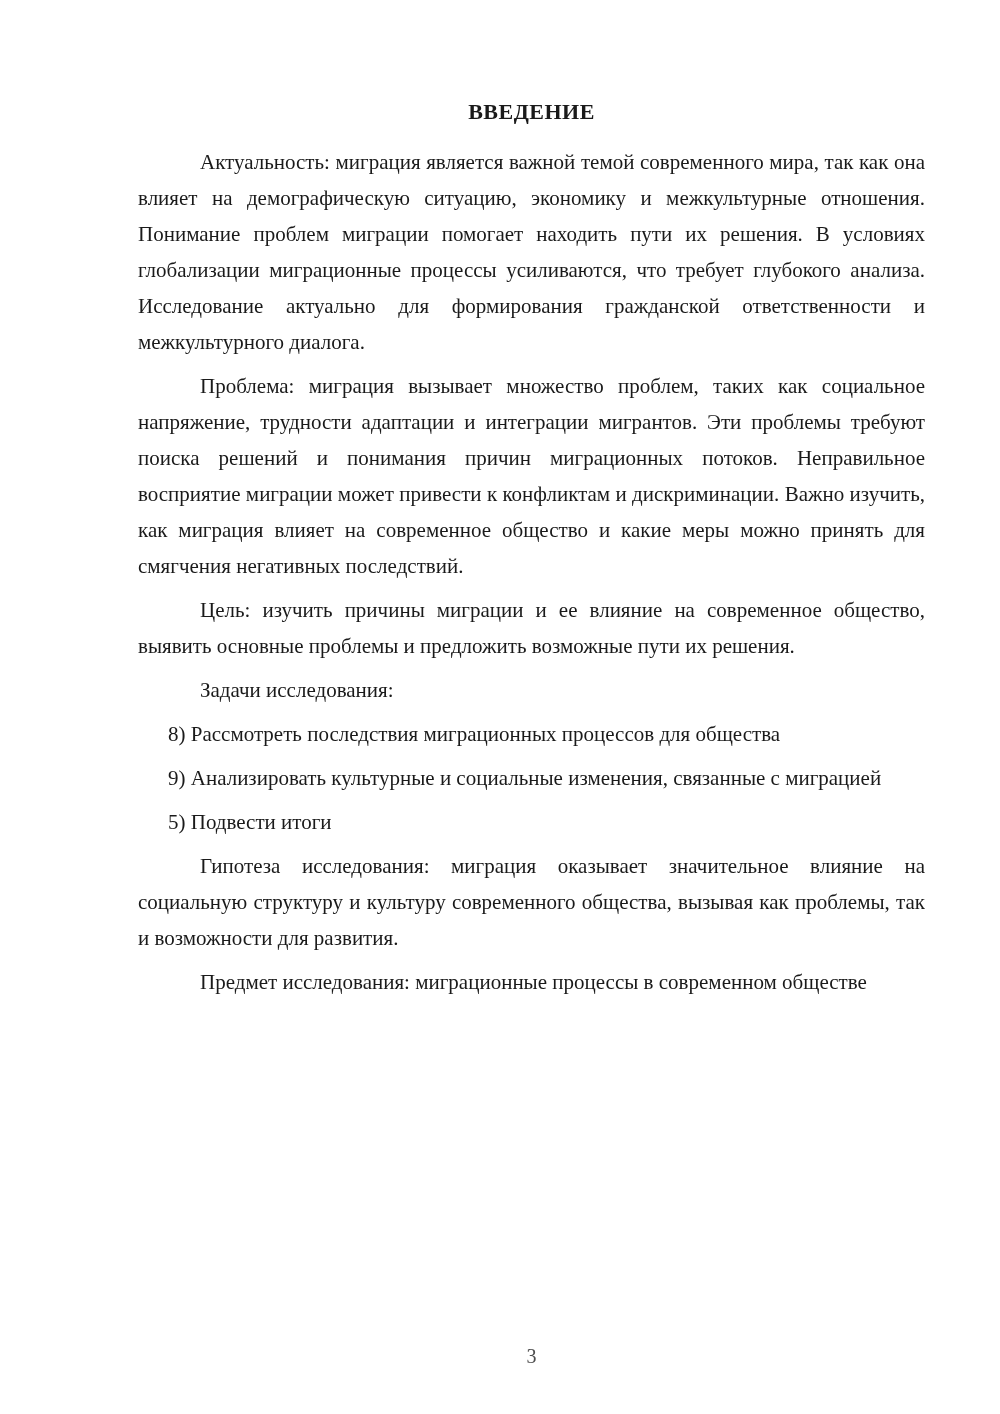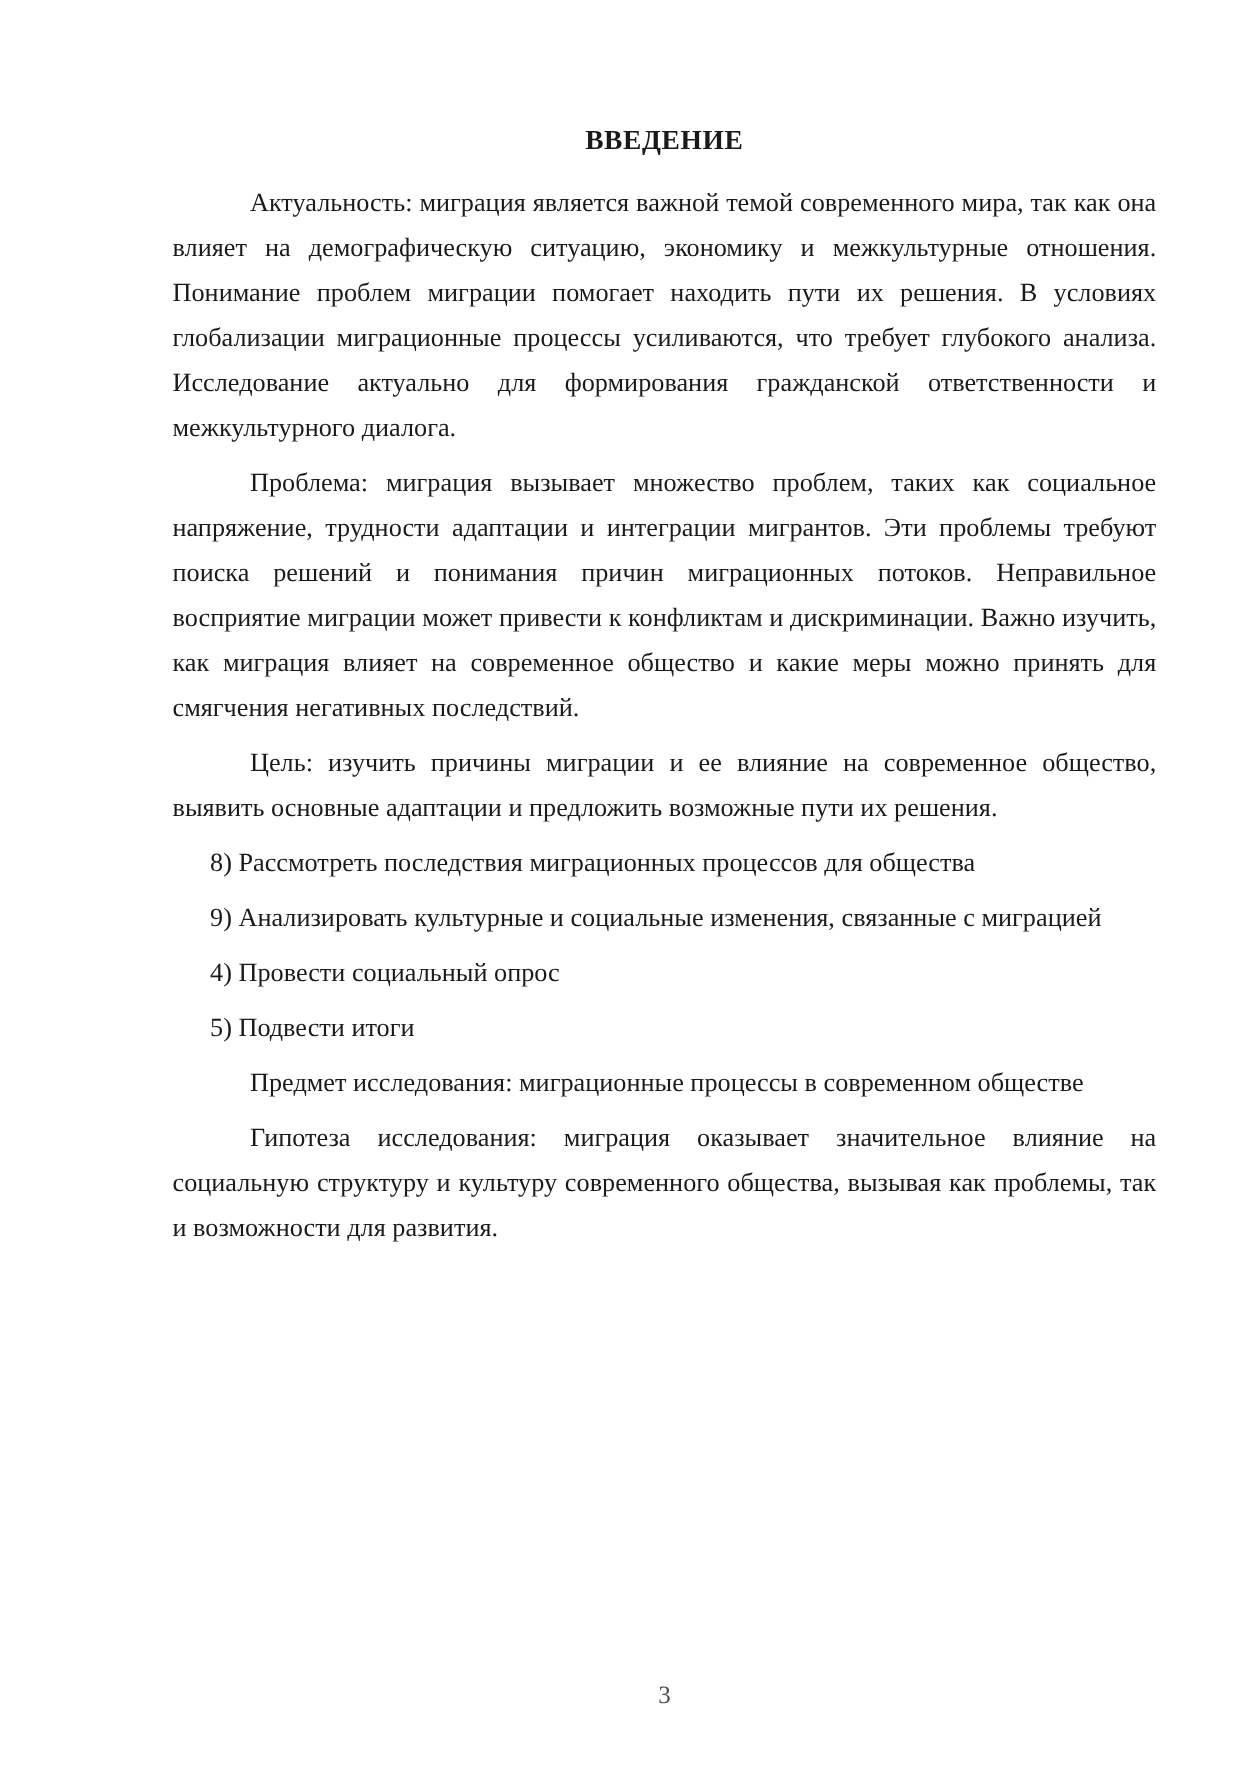--- a/index.html
+++ b/index.html
@@ -52,32 +52,32 @@
 <body>
 
 <div class="page">
 
   <h1 class="doc-title">ВВЕДЕНИЕ</h1>
 
   <p class="para">Актуальность: миграция является важной темой современного мира, так как она влияет на демографическую ситуацию, экономику и межкультурные отношения. Понимание проблем миграции помогает находить пути их решения. В условиях глобализации миграционные процессы усиливаются, что требует глубокого анализа. Исследование актуально для формирования гражданской ответственности и межкультурного диалога.</p>
 
   <p class="para">Проблема: миграция вызывает множество проблем, таких как социальное напряжение, трудности адаптации и интеграции мигрантов. Эти проблемы требуют поиска решений и понимания причин миграционных потоков. Неправильное восприятие миграции может привести к конфликтам и дискриминации. Важно изучить, как миграция влияет на современное общество и какие меры можно принять для смягчения негативных последствий.</p>
 
-  <p class="para">Цель: изучить причины миграции и ее влияние на современное общество, выявить основные адаптации и предложить возможные пути их решения.</p>
+  <p class="para">Цель: изучить причины миграции и ее влияние на современное общество, выявить основные проблемы и предложить возможные пути их решения.</p>
 
+  <p class="para">Задачи исследования:</p>
 
 
   <p class="para list-item">8) Рассмотреть последствия миграционных процессов для общества</p>
 
   <p class="para list-item">9) Анализировать культурные и социальные изменения, связанные с миграцией</p>
 
-  <p class="para list-item">4) Провести социальный опрос</p>
 
   <p class="para list-item">5) Подвести итоги</p>
 
 
+  <p class="para">Гипотеза исследования: миграция оказывает значительное влияние на социальную структуру и культуру современного общества, вызывая как проблемы, так и возможности для развития.</p>
+
   <p class="para">Предмет исследования: миграционные процессы в современном обществе</p>
-
-  <p class="para">Гипотеза исследования: миграция оказывает значительное влияние на социальную структуру и культуру современного общества, вызывая как проблемы, так и возможности для развития.</p>
 
   <div class="page-number">3</div>
 
 </div>
 
 </body></html>

